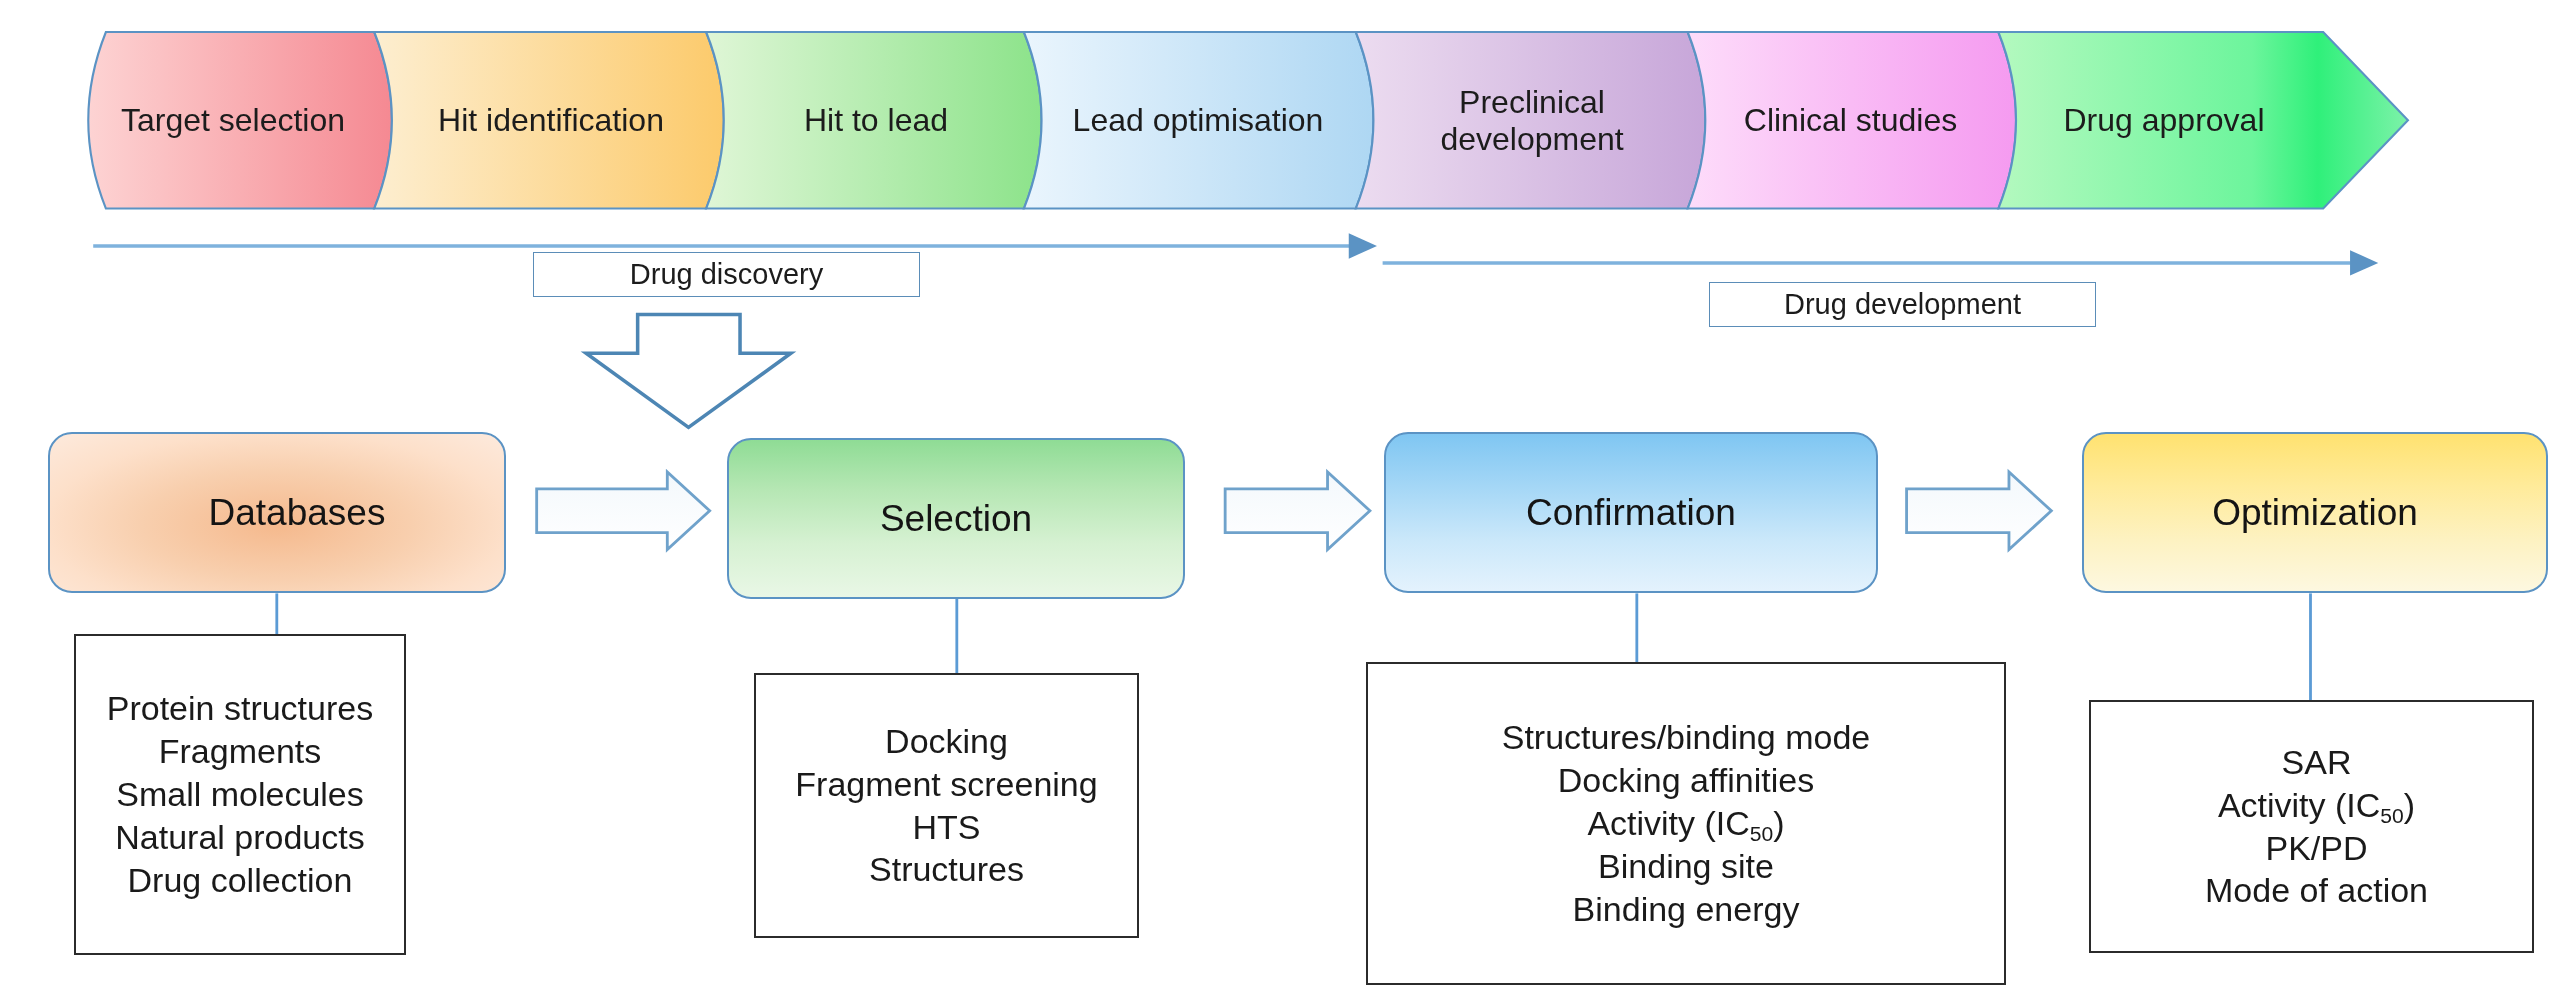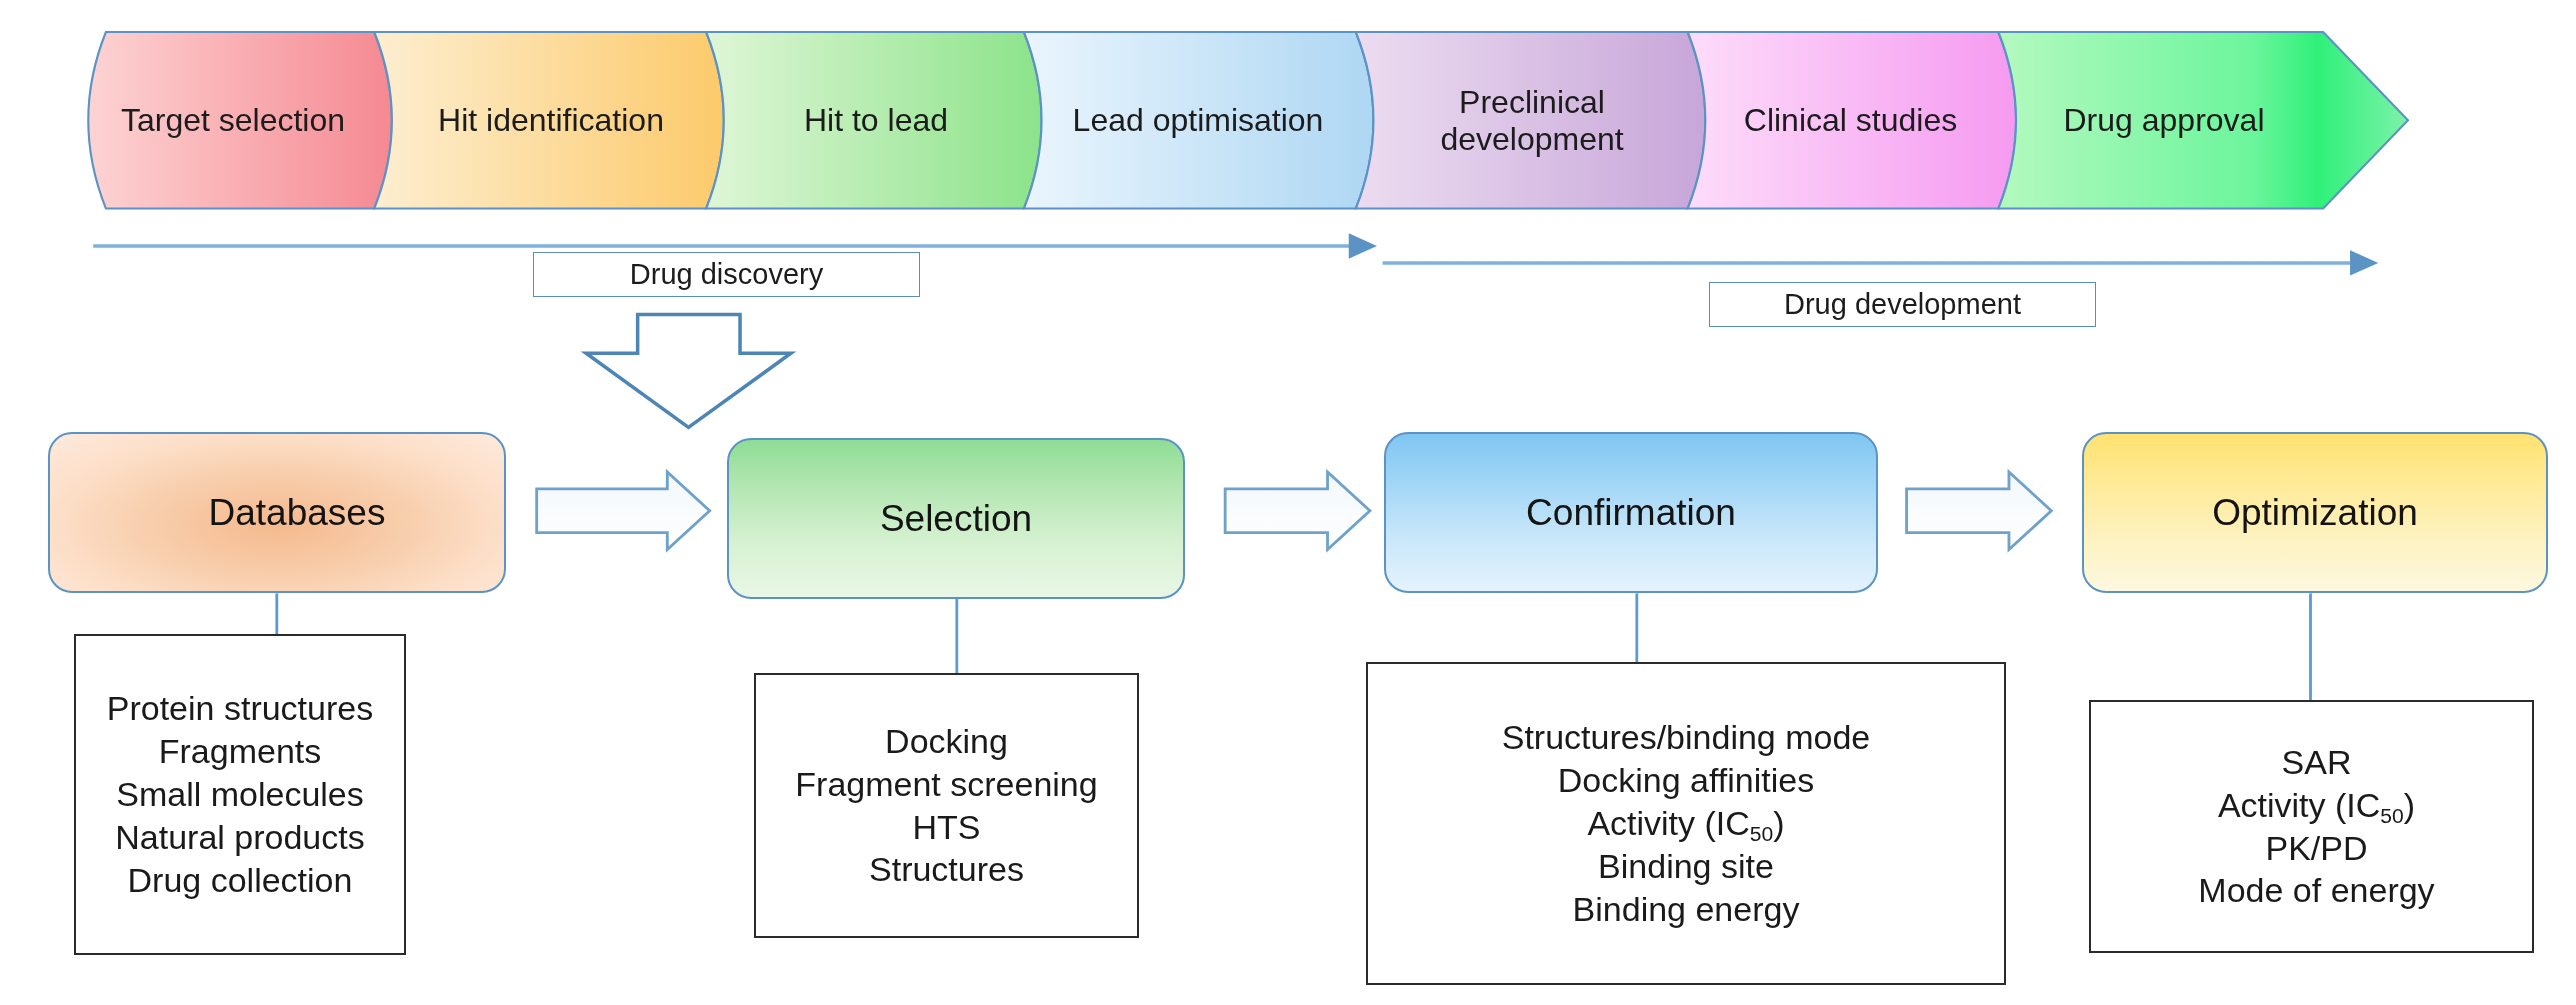--- a/index.html
+++ b/index.html
@@ -224,17 +224,17 @@
     <span class="line">Docking affinities</span>
     <span class="line">Activity (IC<sub>50</sub>)</span>
     <span class="line">Binding site</span>
     <span class="line">Binding energy</span>
   </div>
 
   <div class="detail-box" style="left:2089px; top:700px; width:445px; height:253px;padding-left:17px;">
     <span class="line">SAR</span>
     <span class="line">Activity (IC<sub>50</sub>)</span>
     <span class="line">PK/PD</span>
-    <span class="line">Mode of energy</span>
+    <span class="line">Mode of action</span>
   </div>
 
 </div>
 
 
 </body></html>

